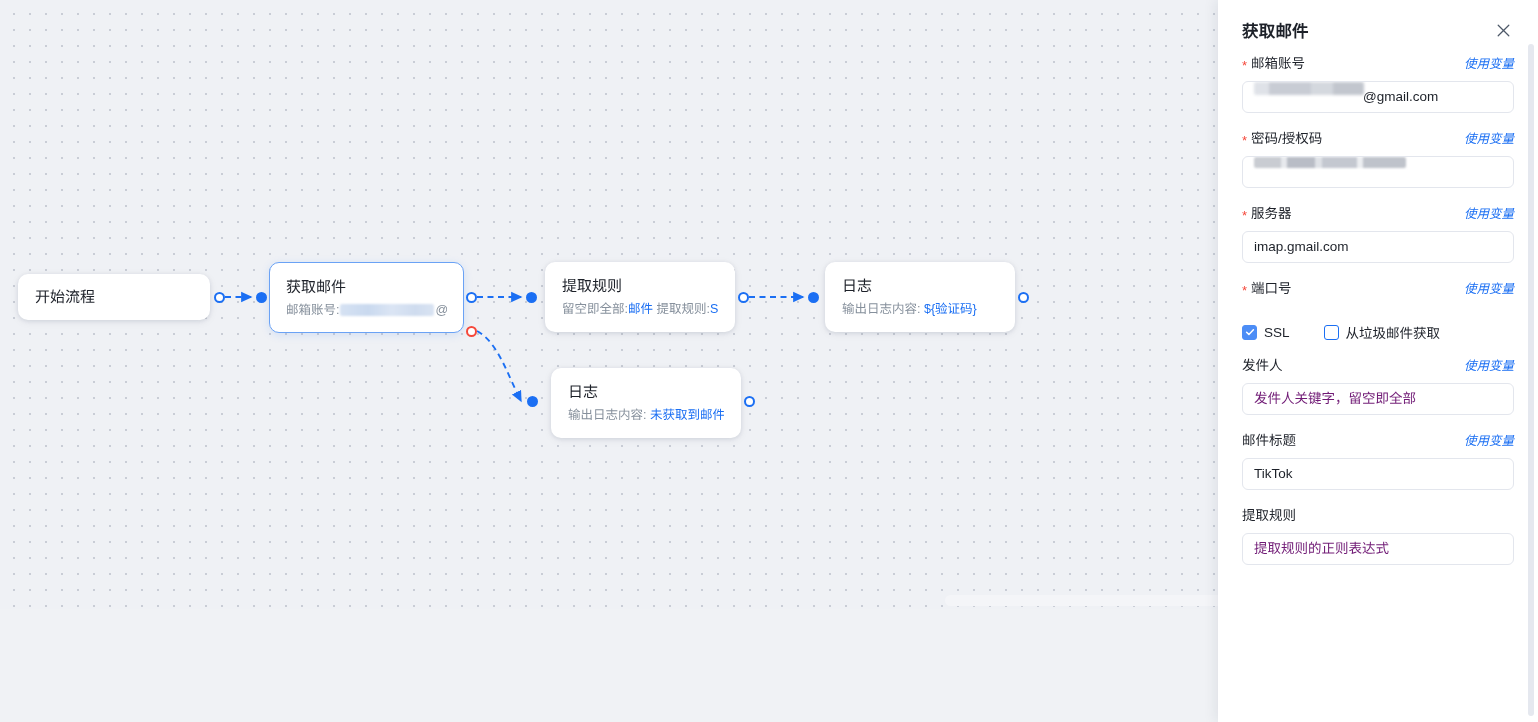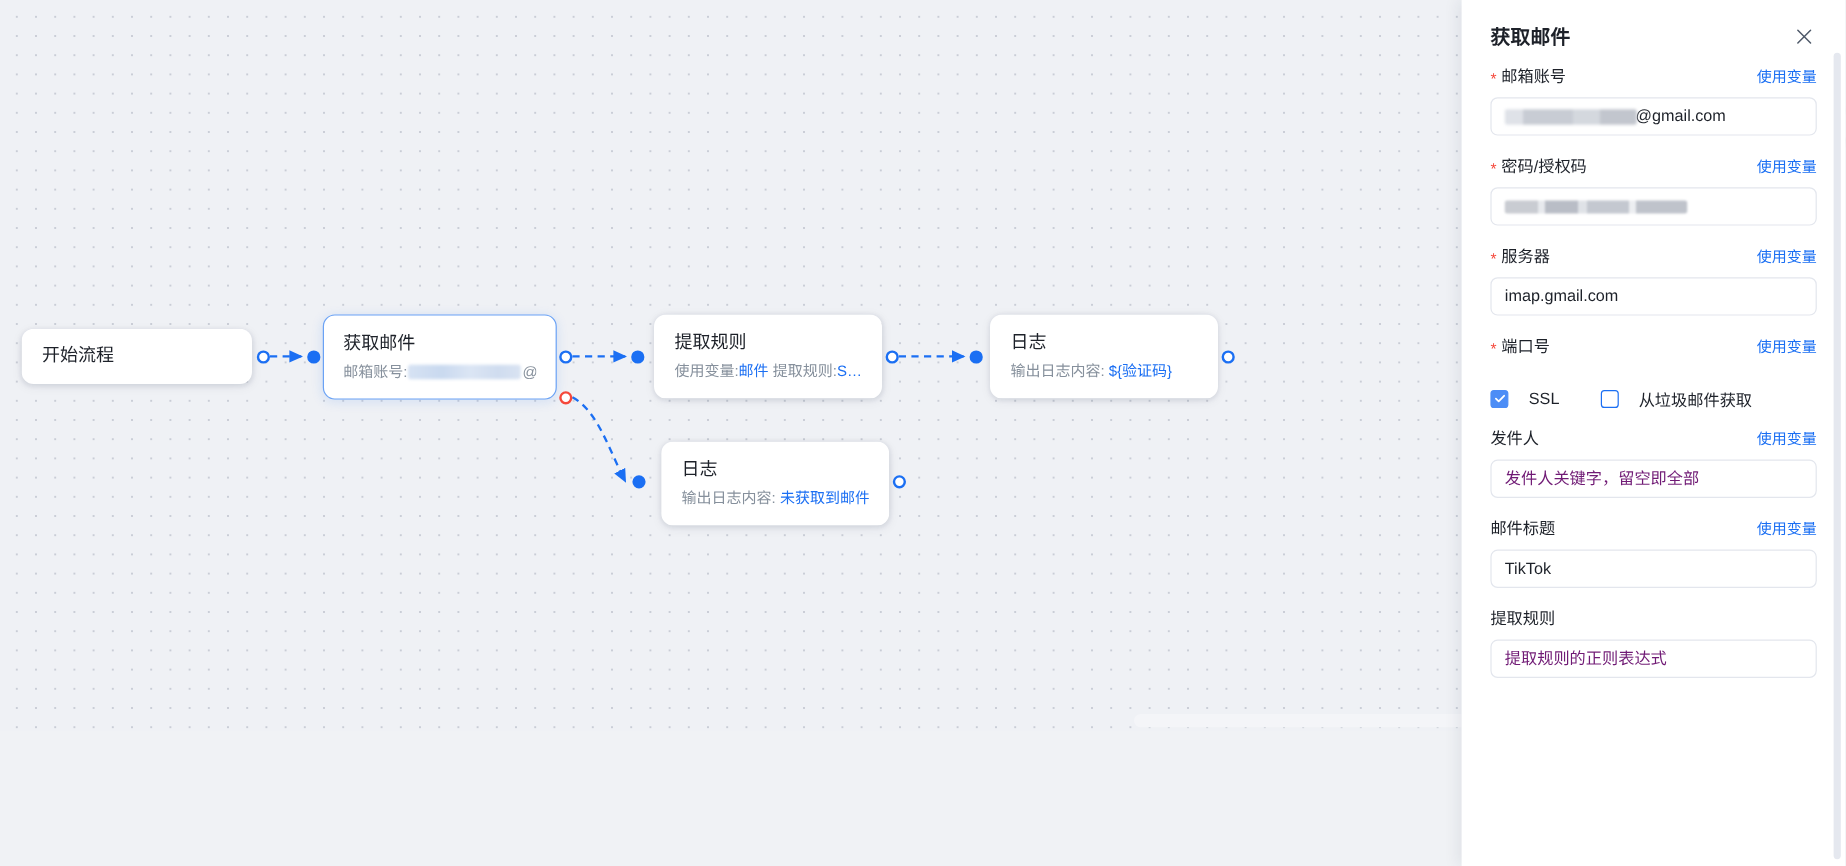--- a/index.html
+++ b/index.html
@@ -95,48 +95,48 @@
   .close-btn svg { display:block; }
 
   .field { margin-bottom: 0; }
   .field-row {
     display: flex; align-items: baseline; justify-content: space-between;
     margin-bottom: 7px;
     gap: 33px;
   }
   .lbl { font-size: 13.5px; color: #1d2129; line-height: 20px; }
   .lbl .req { color: #f5483b; margin-right: 4px; font-size: 13px; position: relative; top: 2px; }
-  .varlink { font-size: 12.5px; color: #1b6ff3; cursor: pointer; line-height: 18px; }
+  .varlink { font-size: 12.5px; color: #1b6ff3; cursor: pointer; line-height: 18px; font-style: italic; }
 
   .inp {
     width: 100%; height: 32px; border: 1px solid #e3e6ed; border-radius: 6px;
     background: #fff; padding: 0 11px;
     font-size: 13.5px; color: #1d2129; line-height: 30px;
-    display: flex; align-items: center; overflow: hidden; white-space: nowrap;
+    display: flex; overflow: hidden; white-space: nowrap;
     cursor: text;
   }
   .inp.ph { color: #701a75; }
   .inp .masked {
     display:inline-block; height: 11px; border-radius: 2px;
     background: linear-gradient(90deg,#c9ccd2 0 18%, #e7e9ed 18% 22%, #b9bdc6 22% 40%, #dfe2e7 40% 45%, #c4c8d0 45% 68%, #eceef1 68% 72%, #bfc3cb 72% 100%);
     filter: blur(1.1px);
     vertical-align: middle;
   }
   .inp .masked-email {
     display:inline-block; height: 13px; border-radius: 2px; margin-right: -1px;
     background: linear-gradient(90deg,#dfe2e8 0 14%, #c8ccd4 14% 52%, #d4d8de 52% 72%, #c2c6ce 72% 100%);
     filter: blur(1.4px);
     vertical-align: middle;
   }
 
   .gap { height: 16px; }
   .gap-s { height: 13px; }
 
   .checkrow { display: flex; align-items: center; gap: 10px; margin: 2px 0 0 0; height: 22px; }
-  .chk { display: flex; align-items: center; gap: 17px; cursor: pointer; }
+  .chk { display: flex; align-items: center; gap: 7px; cursor: pointer; }
   .box {
     width: 15px; height: 15px; border-radius: 3px;
     border: 1.4px solid #1b6ff3; background: #fff;
     display: flex; align-items: center; justify-content: center;
   }
   .box.on { background: #4c8df6; border-color: #4c8df6; }
   .box.on svg { display: block; }
   .box svg { display: none; }
   .chk-lbl { font-size: 13.5px; color: #1d2129; }
 
@@ -196,21 +196,21 @@
       <div class="n-sub">
         <span>邮箱账号:</span><span class="mask" style="width:94px; height:12px; margin:0 1px;"></span><span>@…</span>
       </div>
     </div>
     <div class="port" style="left:466px; top:292px;"></div>
     <div class="port err" style="left:466px; top:326px;"></div>
     <div class="port filled" style="left:526px; top:292px;"></div>
 
     <div class="node" style="left:545px; top:262px; width:190px; height:70px;">
       <div class="n-title">提取规则</div>
-      <div class="n-sub"><span>使用变量:</span><span class="hl">邮件</span>&nbsp;<span>提取规则:</span><span class="hl">S…</span></div>
+      <div class="n-sub"><span>留空即全部:</span><span class="hl">邮件</span>&nbsp;<span>提取规则:</span><span class="hl">S…</span></div>
     </div>
     <div class="port" style="left:738px; top:292px;"></div>
     <div class="port filled" style="left:808px; top:292px;"></div>
 
     <div class="node" style="left:825px; top:262px; width:190px; height:70px;">
       <div class="n-title">日志</div>
       <div class="n-sub"><span>输出日志内容:</span>&nbsp;<span class="hl">${验证码}</span></div>
     </div>
     <div class="port" style="left:1018px; top:292px;"></div>
 

